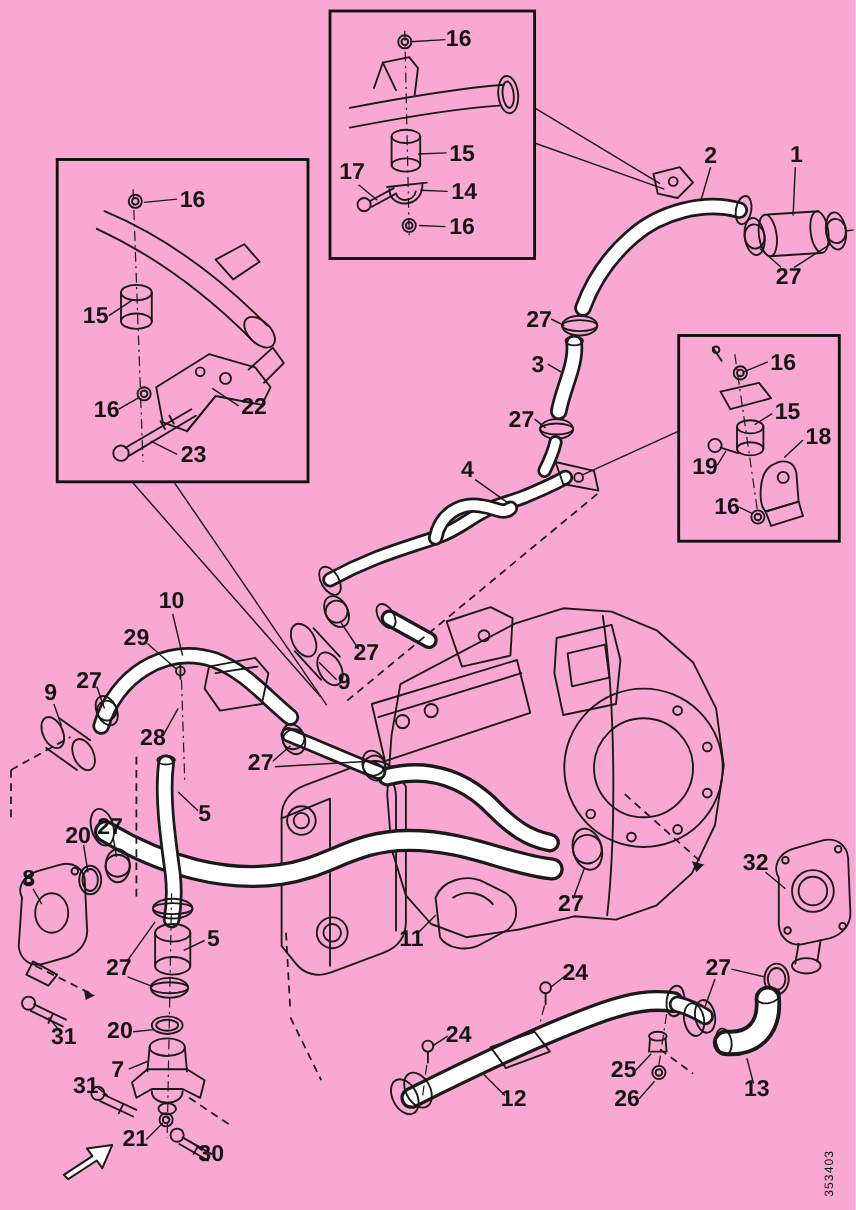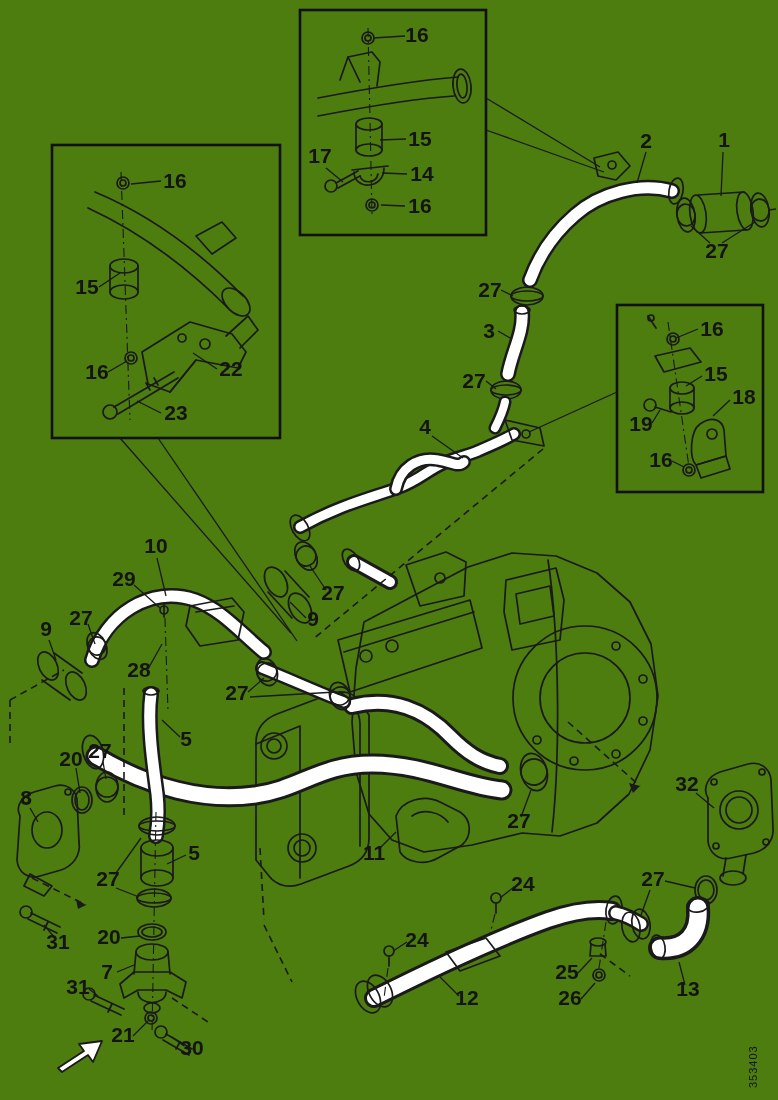--- a/index.html
+++ b/index.html
@@ -1,16 +1,16 @@
 <!DOCTYPE html>
 <html><head>
 <meta charset="utf-8">
 <style>
   html,body{margin:0;padding:0;background:#fff;}
-  #stage{position:relative;width:778px;height:1100px;background:#4d7c0f;overflow:hidden;
+  #stage{position:relative;width:778px;height:1100px;background:#f9a8d4;overflow:hidden;
          font-family:"Liberation Sans", sans-serif;}
   svg text.pnum{font-family:"Liberation Sans", sans-serif;font-weight:bold;font-size:21px;fill:#141414;}
   svg text.code{font-family:"Liberation Sans", sans-serif;font-size:11px;fill:#141414;letter-spacing:1px;}
   .ln{fill:none;stroke:#1a1a1a;stroke-width:1.7;stroke-linecap:round;stroke-linejoin:round;}
   .box{fill:none;stroke:#111;stroke-width:2.6;}
   .tubeO{fill:none;stroke:#1a1a1a;stroke-linecap:round;stroke-linejoin:round;}
   .tubeI{fill:none;stroke:#ffffff;stroke-linecap:round;stroke-linejoin:round;}
   .dash{fill:none;stroke:#1a1a1a;stroke-width:1.6;stroke-dasharray:7 5;}
   .ddot{fill:none;stroke:#1a1a1a;stroke-width:1.1;stroke-dasharray:9 4 2 4;}
   .ldr{stroke:#1a1a1a;stroke-width:1.3;}

